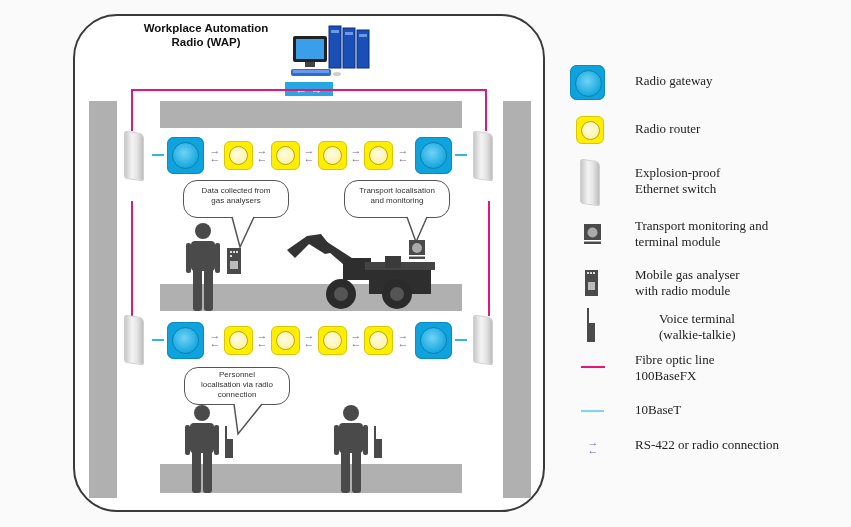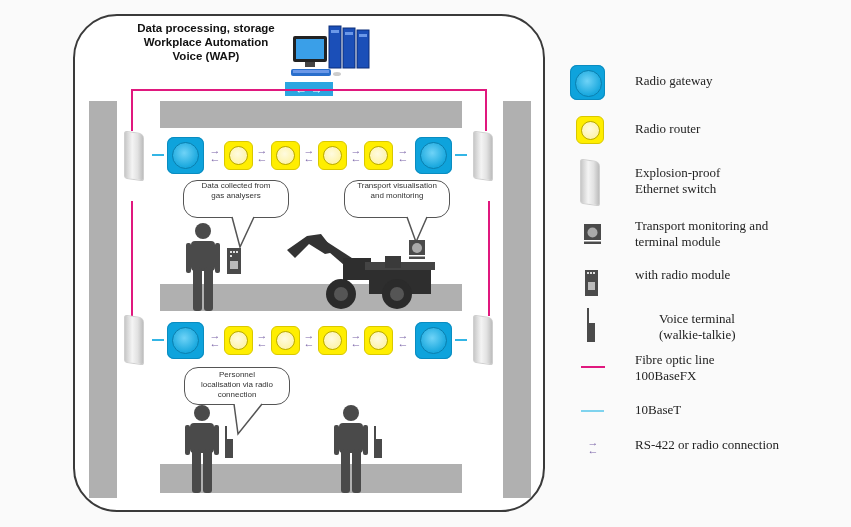--- a/index.html
+++ b/index.html
@@ -8,34 +8,33 @@
   #frame{left:73px;top:14px;width:472px;height:498px;border:2px solid #3a3a3a;border-radius:44px;background:#fff;box-sizing:border-box;}
   .wall{background:#b0b0b0;position:absolute;}
   .fibre{position:absolute;background:#e0187e;}
   .tp{position:absolute;background:#33b5e5;height:2px;}
   .gw{position:absolute;width:37px;height:37px;border-radius:7px;background:#0ea3dc;box-shadow:inset 0 0 0 1px #0a8cc0;}
   .gw::after{content:"";position:absolute;left:5px;top:5px;width:25px;height:25px;border-radius:50%;background:radial-gradient(circle at 45% 40%,#6fd3f7,#19a8de 70%);border:1px solid #0b7fae;}
   .rt{position:absolute;width:29px;height:29px;border-radius:6px;background:#ffee00;border:1px solid #d9c800;box-sizing:border-box;}
   .rt::after{content:"";position:absolute;left:4px;top:4px;width:19px;height:19px;border-radius:50%;background:radial-gradient(circle at 45% 40%,#fffbe0,#fdf3a8 75%);border:1px solid #b8a800;box-sizing:border-box;}
   .arr{position:absolute;width:12px;height:18px;color:#7a63a8;font-size:11px;line-height:8px;text-align:center;font-weight:bold;}
   .sw{position:absolute;width:20px;height:48px;border-radius:3px 5px 3px 3px;background:linear-gradient(90deg,#c8c8c8,#f4f4f4 40%,#e2e2e2 70%,#bdbdbd);border:1px solid #cfcfcf;box-sizing:border-box;transform:skewY(8deg);}
-  .bubble{position:absolute;border:1.5px solid #555;border-radius:14px;background:#fff;font-size:8px;color:#333;text-align:center;line-height:10px;box-sizing:border-box;}
+  .bubble{position:absolute;border:1.5px solid #555;border-radius:14px;background:#fff;font-size:8px;color:#333;text-align:center;line-height:10px;box-sizing:border-box;padding-top:5px;}
   .person{position:absolute;}
   .leg-txt{position:absolute;left:635px;font-size:13px;color:#222;line-height:16px;font-family:Liberation Serif, serif;}
   .title{position:absolute;left:122px;top:21px;width:168px;text-align:center;font-weight:bold;font-size:11.5px;line-height:14px;color:#111;}
 </style>
 </head>
 <body>
 
 <div id="frame" class="abs"></div>
 
 <div class="title">
-  <div>Data processing, storage</div>
   <div>Workplace Automation</div>
-  <div>Voice (WAP)</div>
+  <div>Radio (WAP)</div>
 </div>
 
 <div class="abs" style="left:289px;top:24px;width:90px;height:56px;">
   <svg width="90" height="56" viewBox="0 0 90 56">
     <rect x="40" y="2" width="12" height="42" fill="#1b4fb8" stroke="#0c2f7a"></rect>
     <rect x="54" y="4" width="12" height="40" fill="#1b4fb8" stroke="#0c2f7a"></rect>
     <rect x="68" y="6" width="12" height="38" fill="#1b4fb8" stroke="#0c2f7a"></rect>
     <rect x="42" y="6" width="8" height="3" fill="#6b98e8"></rect>
     <rect x="56" y="8" width="8" height="3" fill="#6b98e8"></rect>
     <rect x="70" y="10" width="8" height="3" fill="#6b98e8"></rect>
@@ -96,21 +95,21 @@
 
 <div class="bubble" style="left:183px;top:180px;width:106px;height:38px;">
   <div>Data collected  from</div>
   <div>gas analysers</div>
 </div>
 <svg class="abs" style="left:230px;top:215px;" width="30" height="35">
     <polyline points="2,2 10,32 24,2" fill="#fff" stroke="#555" stroke-width="1.5"></polyline>
   </svg>
 
 <div class="bubble" style="left:344px;top:180px;width:106px;height:38px;">
-  <div>Transport  visualisation</div>
+  <div>Transport  localisation</div>
   <div>and monitoring</div>
 </div>
 <svg class="abs" style="left:405px;top:215px;" width="30" height="30">
     <polyline points="2,2 11,27 22,2" fill="#fff" stroke="#555" stroke-width="1.5"></polyline>
   </svg>
 
 <div class="bubble" style="left:184px;top:367px;width:106px;height:38px;padding-top:2px;">
   <div>Personnel</div>
   <div>localisation  via radio</div>
   <div>connection</div>
@@ -205,20 +204,21 @@
   </div>
 
   <svg class="abs" style="left:585px;top:270px;" width="13" height="26" viewBox="0 0 13 26">
       <rect width="13" height="26" fill="#4a4a4a"></rect>
       <rect x="2" y="2" width="2" height="2" fill="#ddd"></rect>
       <rect x="5" y="2" width="2" height="2" fill="#ddd"></rect>
       <rect x="8" y="2" width="2" height="2" fill="#ddd"></rect>
       <rect x="3" y="12" width="7" height="8" fill="#bbb"></rect>
     </svg>
   <div class="leg-txt" style="top:267px;">
+    <div>Mobile gas analyser</div>
     <div>with radio module</div>
   </div>
 
   <svg class="abs" style="left:586px;top:308px;" width="10" height="34" viewBox="0 0 10 34">
       <rect x="1" y="0" width="2" height="16" fill="#4a4a4a"></rect>
       <rect x="1" y="15" width="8" height="19" fill="#4a4a4a"></rect>
     </svg>
   <div class="leg-txt" style="top:311px;margin-left:24px;">
     <div>Voice terminal</div>
     <div>(walkie-talkie)</div>

